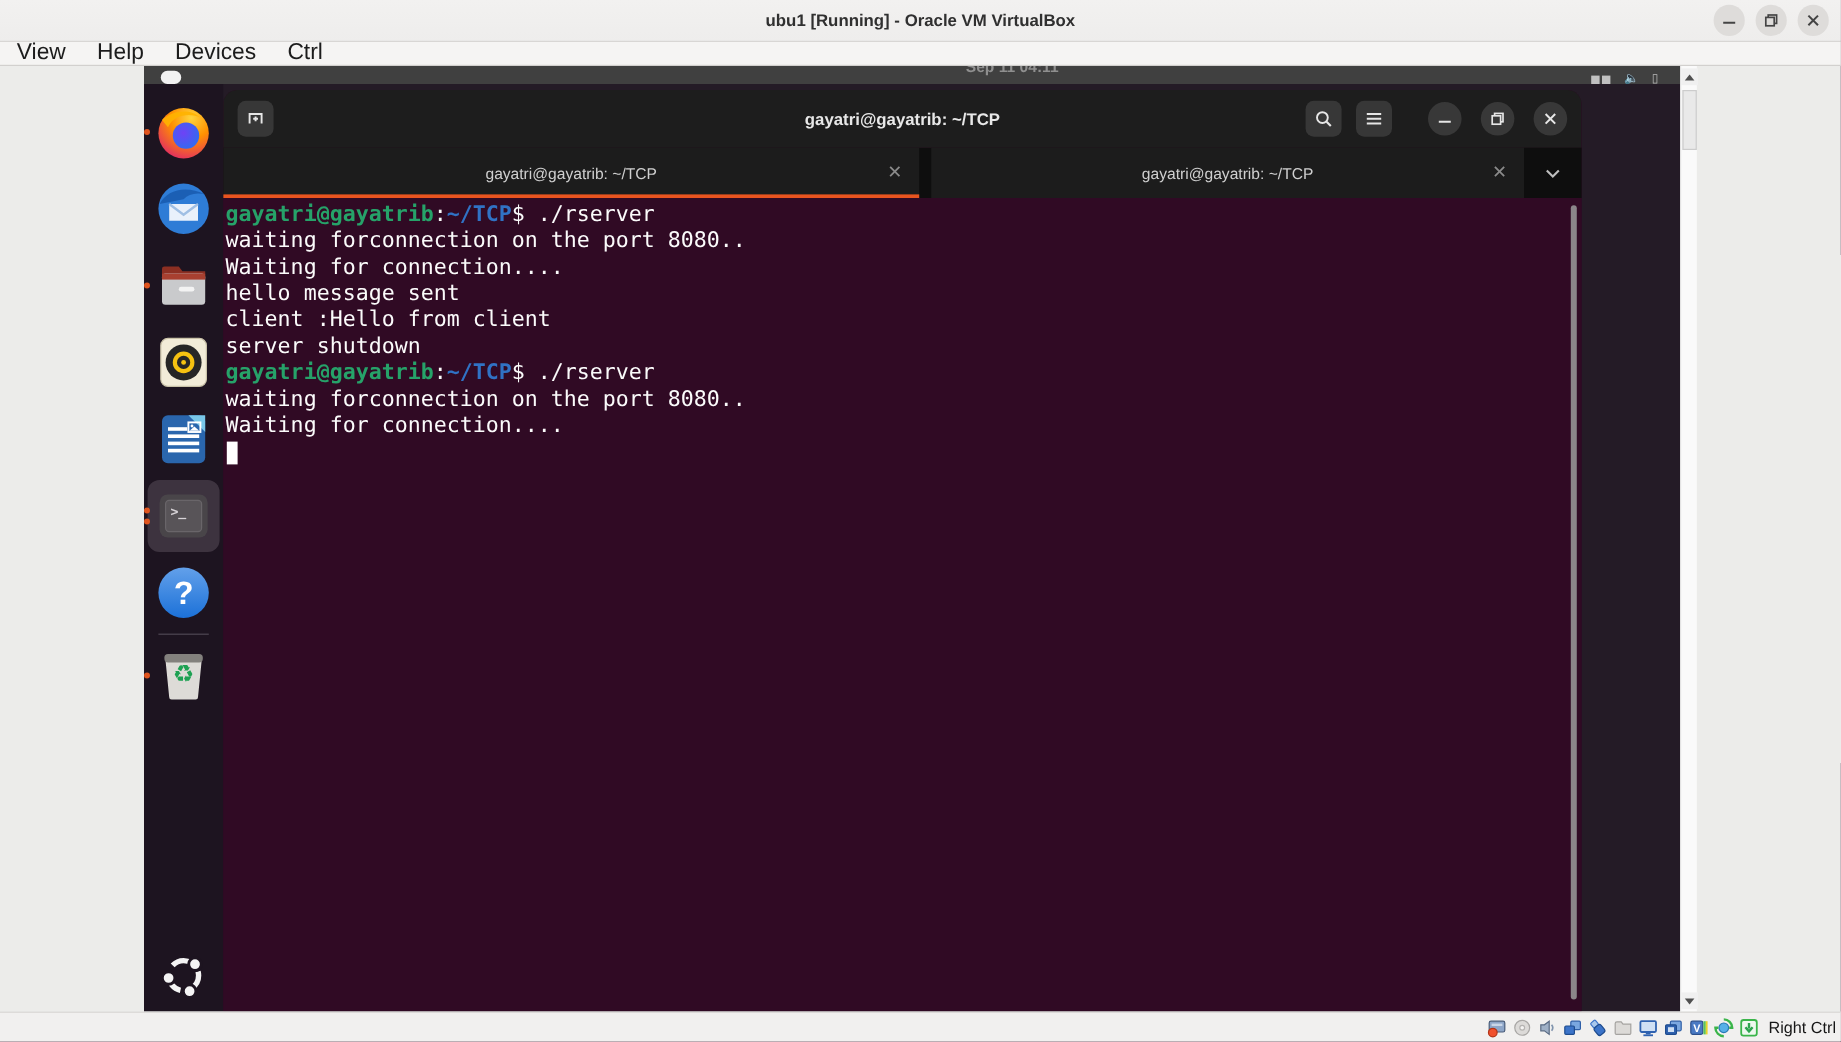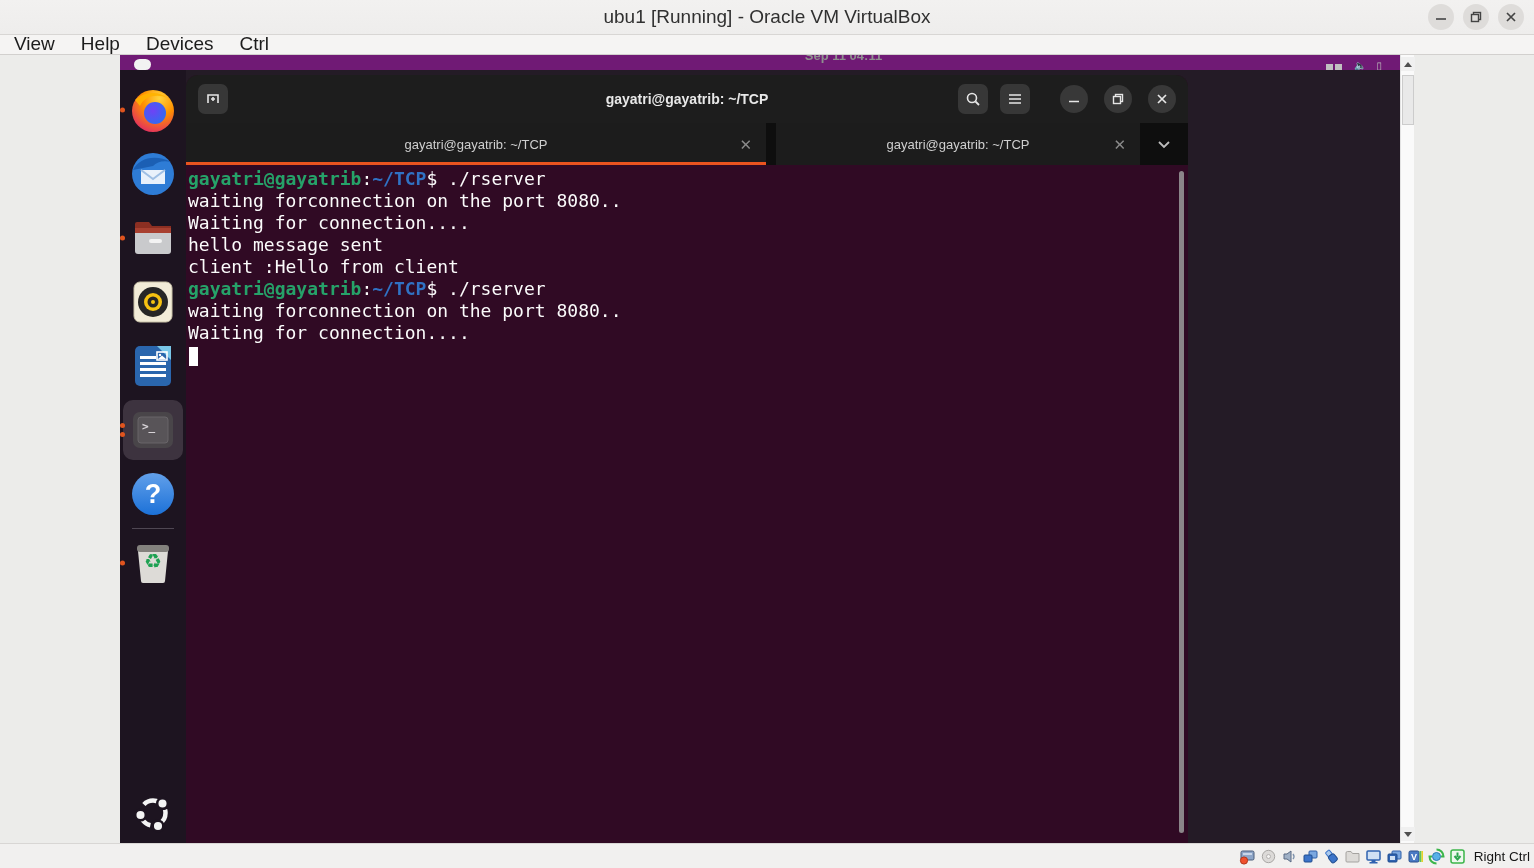--- a/index.html
+++ b/index.html
@@ -3,36 +3,36 @@
 <meta charset="utf-8">
 <style>
   * { margin:0; padding:0; box-sizing:border-box; }
   html,body { width:1534px; height:868px; overflow:hidden; }
   body { background:#ececea; font-family:"Liberation Sans", sans-serif; position:relative; }
 
   
   .titlebar { position:absolute; left:0; top:0; width:100%; height:35px;
     background:linear-gradient(#f2f1f0,#eeedec); border-bottom:1px solid #d8d6d4;
     display:flex; align-items:center; justify-content:center; }
-  .titlebar-title { font-size:19px; font-weight:normal; color:#303030; }
+  .titlebar-title { font-size:14px; font-weight:bold; color:#303030; }
   .win-controls { position:absolute; right:10px; top:4px; display:flex; gap:9px; }
   .win-btn { width:26px; height:26px; border-radius:50%; background:#dedcda;
     display:flex; align-items:center; justify-content:center; color:#444; }
   .menubar { position:absolute; left:0; top:35px; width:100%; height:20px;
     background:#f5f4f3; border-bottom:1px solid #d2d0ce;
     display:flex; align-items:center; gap:26px; padding:0 0 2px 14px; }
   .menu-item { font-size:19px; color:#1c1c1c; }
 
   
   .vm { position:absolute; left:120px; top:55px; width:1280px; height:788px;
     background:#241b26; overflow:hidden; }
 
   
   .guest-topbar { position:absolute; left:0; top:0; width:100%; height:15px;
-    background:#701a75; overflow:hidden; }
+    background:#404040; overflow:hidden; }
   .ws-pill { position:absolute; left:14px; top:4px; width:17px; height:11px;
     border-radius:6px; background:#f2f2f2; }
   .guest-clock { position:absolute; left:53.5%; top:-7px; font-size:13px; color:#8f8f8f; font-weight:bold; }
   .guest-tray { position:absolute; right:18px; top:2px; display:flex; gap:10px; align-items:center; }
   .tray-glyph { color:#b9b9b9; font-size:10px; line-height:10px; }
   .tray-sq { width:7px; height:7px; background:#c0c0c0; display:inline-block; margin-right:2px; }
 
   
   .dock { position:absolute; left:0; top:15px; width:66px; height:773px;
     background:#1d1420; display:flex; flex-direction:column; align-items:center;
@@ -43,21 +43,21 @@
     display:flex; flex-direction:column; gap:4px; }
   .dock-dot { width:5px; height:5px; border-radius:50%; background:#e0541e; }
   .dock-active-bg { position:absolute; left:-6px; top:-6px; width:60px; height:60px;
     border-radius:10px; background:rgba(130,118,132,0.32); }
   .dock-divider { width:42px; height:1px; background:#4f4753; flex:0 0 auto; margin:-6px 0; }
   .dock-spacer { margin-top:auto; }
   .trash-glyph { position:absolute; left:0; top:10px; width:48px; text-align:center;
     font-size:20px; color:#1da152; }
 
   
-  .terminal { position:absolute; left:66px; top:20px; width:1002px; height:768px;
+  .terminal { position:absolute; left:66px; top:20px; width:1132px; height:768px;
     border-radius:12px 12px 0 0; overflow:hidden; background:var(--term-bg,#300a24); }
   .term-header { position:relative; height:48px; background:#1d1d1d;
     display:flex; align-items:center; }
   .term-title { position:absolute; left:0; right:0; text-align:center;
     font-size:14px; font-weight:bold; color:#e8e8e8; }
   .sq-btn { width:30px; height:30px; border-radius:7px; background:#373737;
     display:flex; align-items:center; justify-content:center; position:relative; z-index:2; }
   .new-tab-btn { margin-left:12px; }
   .term-header-right { position:absolute; right:12px; display:flex; align-items:center; gap:12px; z-index:2; }
   .circ-btn { width:28px; height:28px; border-radius:50%; background:#383838;
@@ -325,20 +325,21 @@
         </svg>
       </div>
     </div>
 
     <div class="term-body">
         <div class="term-line"><span class="u">gayatri@gayatrib</span><span>:</span><span class="p">~/TCP</span><span>$ ./rserver</span></div>
         <div class="term-line">waiting forconnection on the port 8080..</div>
         <div class="term-line">Waiting for connection....</div>
         <div class="term-line">hello message sent</div>
         <div class="term-line">client :Hello from client</div>
+        <div class="term-line">server shutdown</div>
         <div class="term-line"><span class="u">gayatri@gayatrib</span><span>:</span><span class="p">~/TCP</span><span>$ ./rserver</span></div>
         <div class="term-line">waiting forconnection on the port 8080..</div>
         <div class="term-line">Waiting for connection....</div>
         <div class="term-line"><span class="term-cursor"></span></div>
       </div>
     <div class="term-scroll-thumb"></div>
   </div>
 </div>
 
 <div class="vbox-scrollbar">

